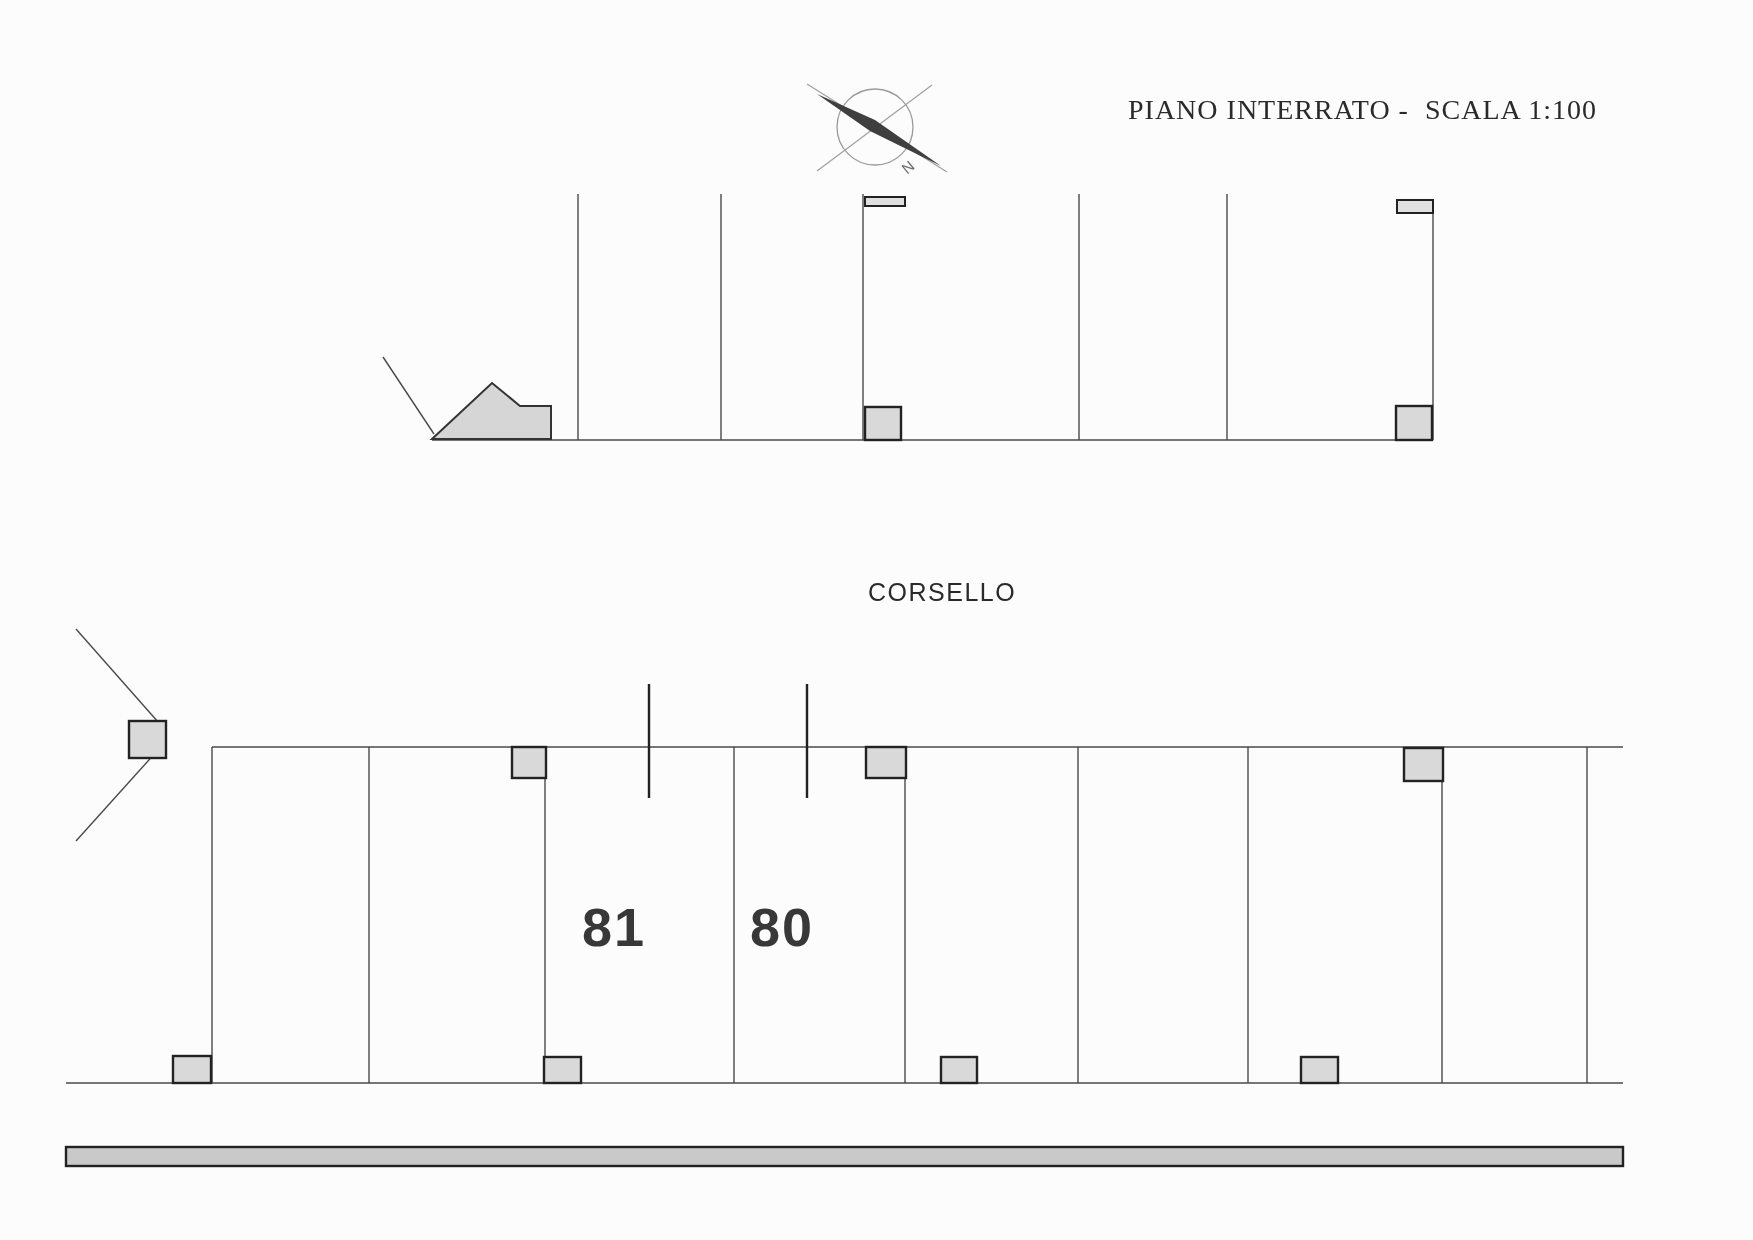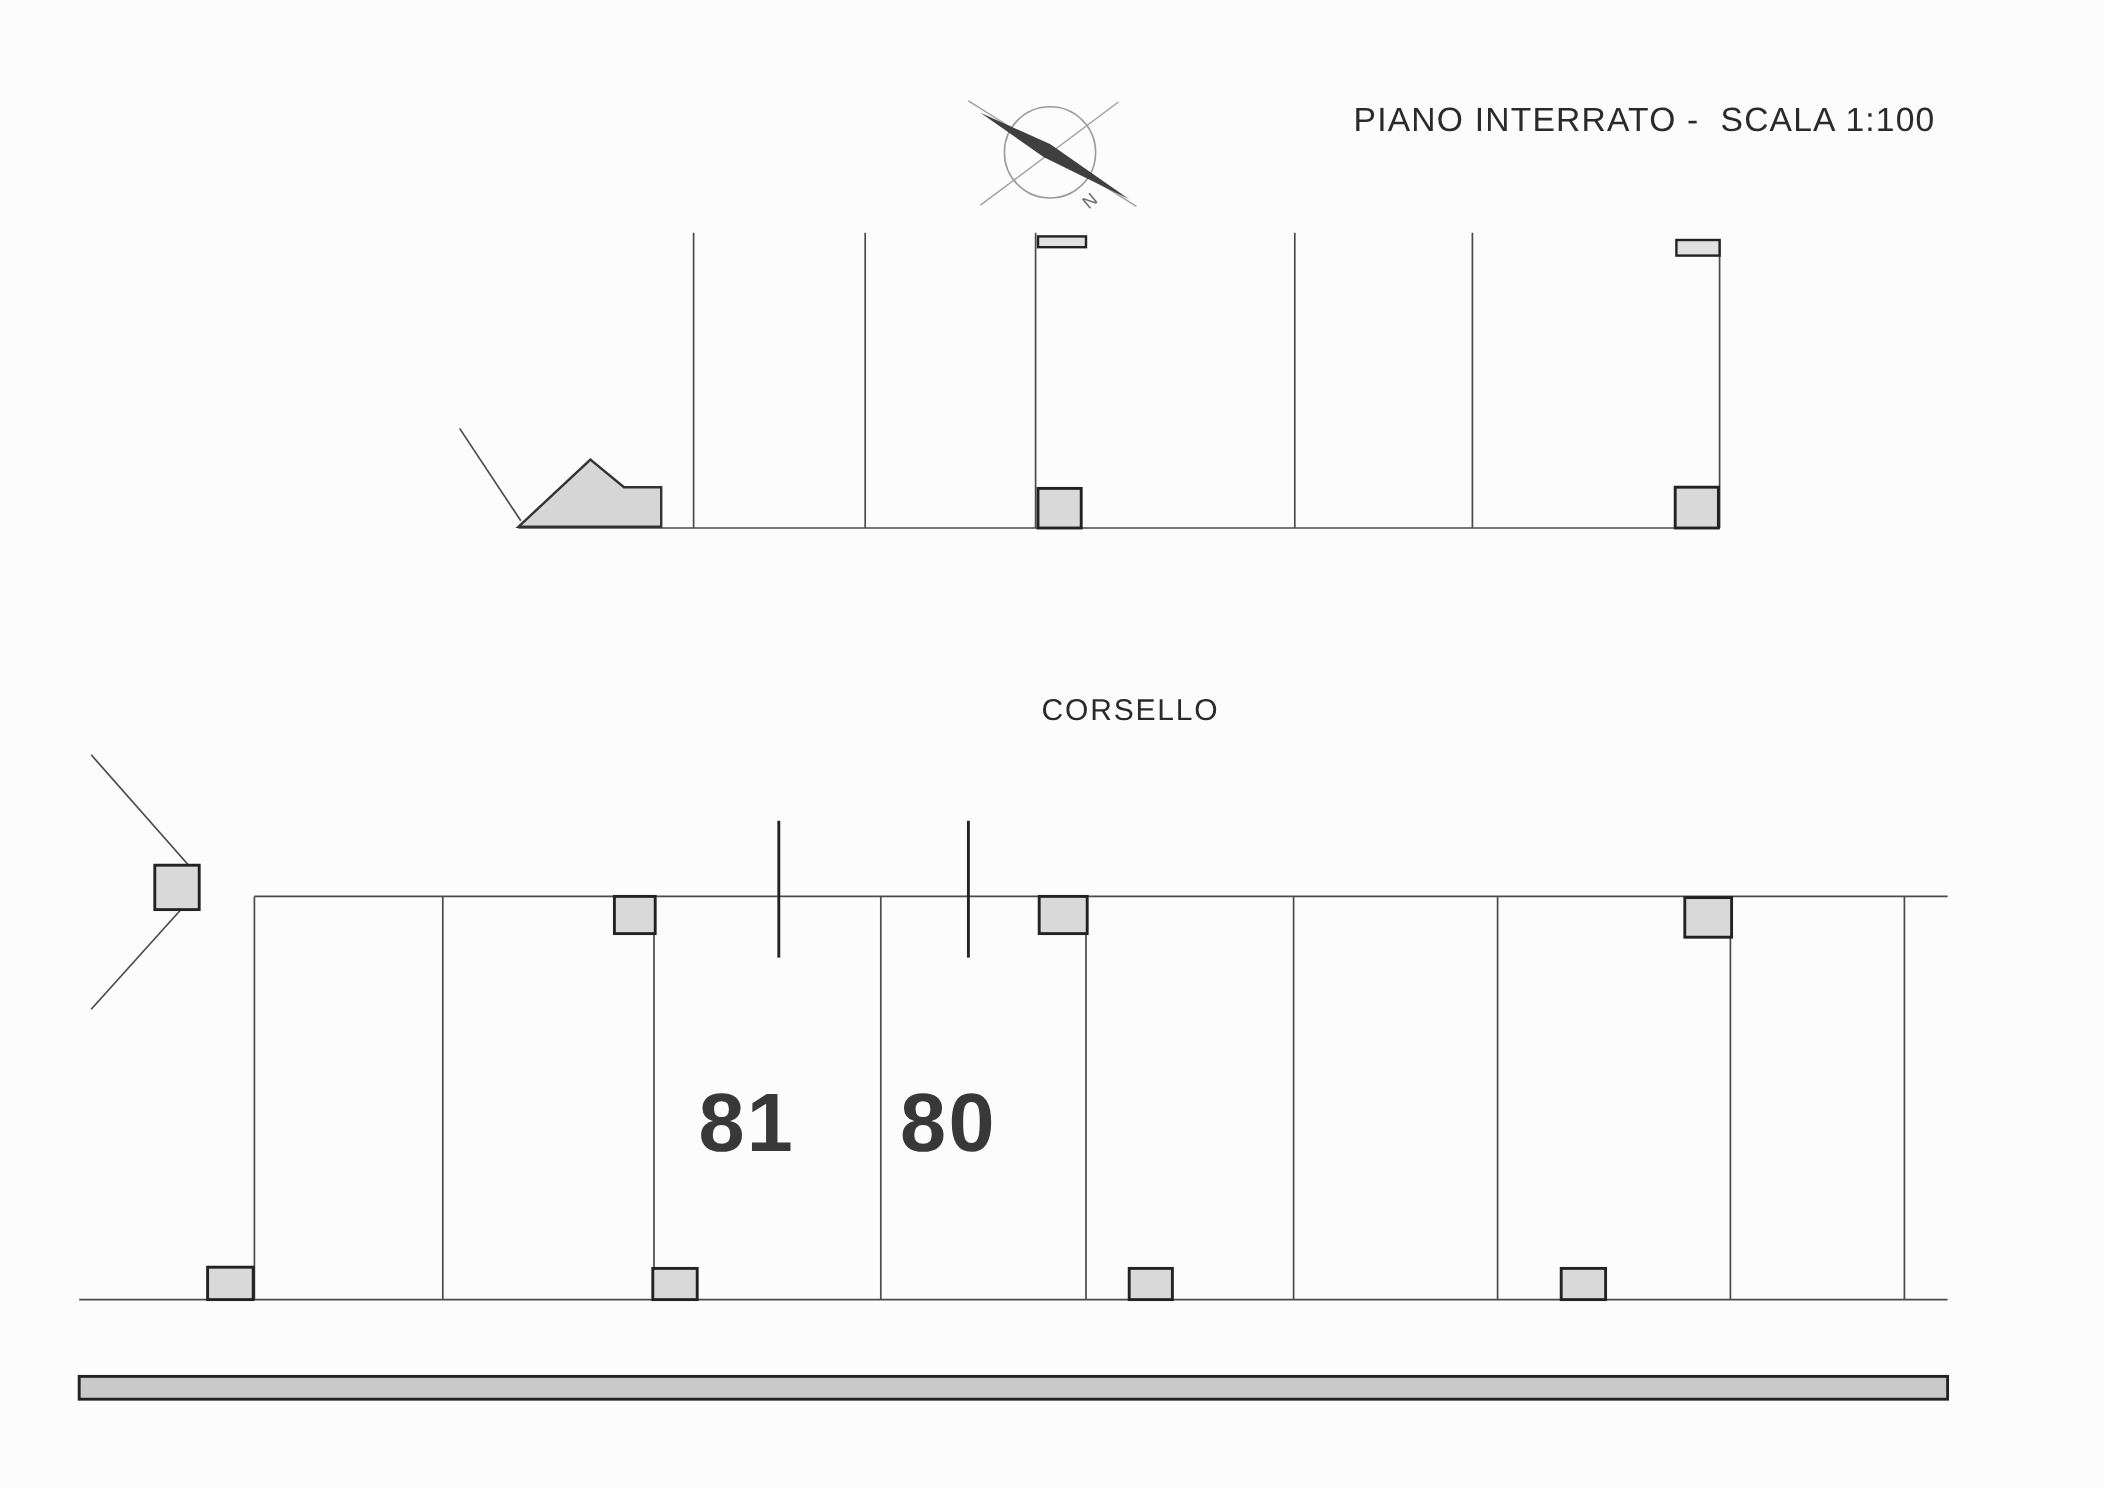--- a/index.html
+++ b/index.html
@@ -21,25 +21,25 @@
   .roadbar{ fill:var(--road-bar-fill,#c9c9c9); stroke:var(--line-heavy,#1a1a1a); stroke-width:2.4; }
 
   
   .compass-circle { stroke:#9a9a9a; stroke-width:1.3; fill:none; }
   .compass-line   { stroke:#a0a0a0; stroke-width:1.2; }
   .needle         { fill:#3f3f3f; }
   text.north      { font-family:"Liberation Sans",sans-serif; font-size:15px; fill:#6a6a6a; }
 
   
   .label { position:absolute; color:var(--text,#2a2a2a); white-space:pre; }
-  .title    { left:1128px; top:84px;  font-size:28px; letter-spacing:1px; }
+  .title    { left:1128px; top:94px;  font-size:28px; letter-spacing:1px;font-family:Liberation Serif, serif; }
   .corsello { left:868px;  top:578px; font-size:25px; letter-spacing:1.5px; }
   .stall-number {
     position:absolute;
-    font-size:69px; font-weight:bold; color:#383838; letter-spacing:2px;
+    font-size:54px; font-weight:bold; color:#383838; letter-spacing:2px;
   }
   #n81 { left:582px; top:896px; }
   #n80 { left:750px; top:896px; }
 </style>
 </head>
 <body>
 
 <div class="page">
 
   <svg class="plan" width="1753" height="1240" viewBox="0 0 1753 1240">

